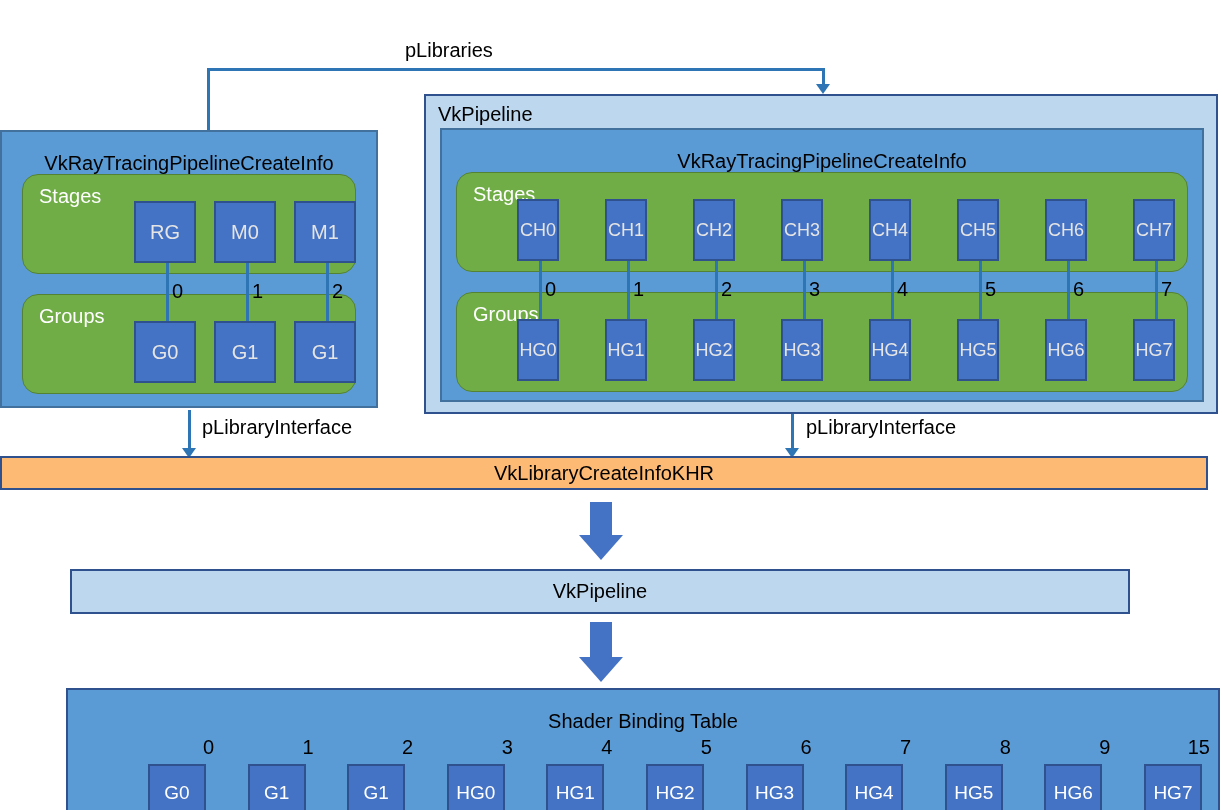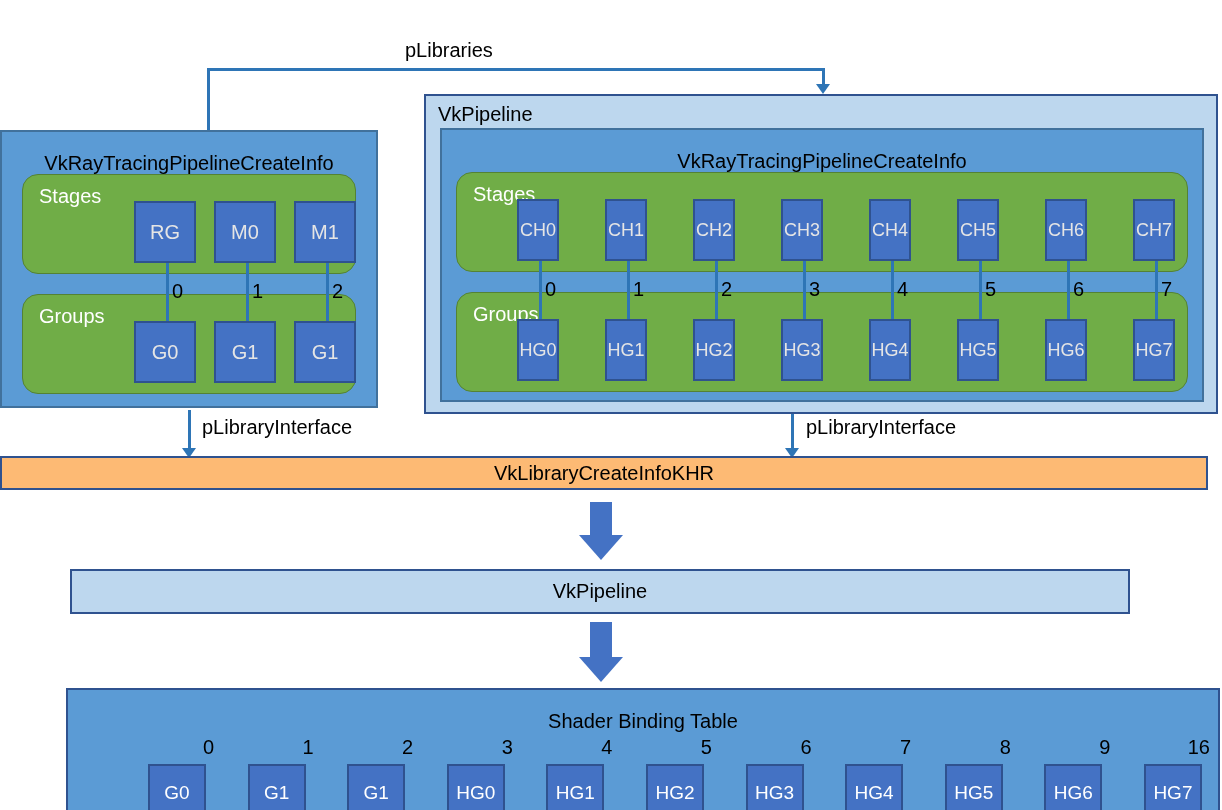--- a/index.html
+++ b/index.html
@@ -217,19 +217,19 @@
         </div>
         <div class="sbt-cell">
           <div class="sbt-num">8</div>
           <div class="sbt-sq">HG5</div>
         </div>
         <div class="sbt-cell">
           <div class="sbt-num">9</div>
           <div class="sbt-sq">HG6</div>
         </div>
         <div class="sbt-cell">
-          <div class="sbt-num">16</div>
+          <div class="sbt-num">15</div>
           <div class="sbt-sq">HG7</div>
         </div>
       </div>
   </div>
 
 </div>
 
 </body></html>

